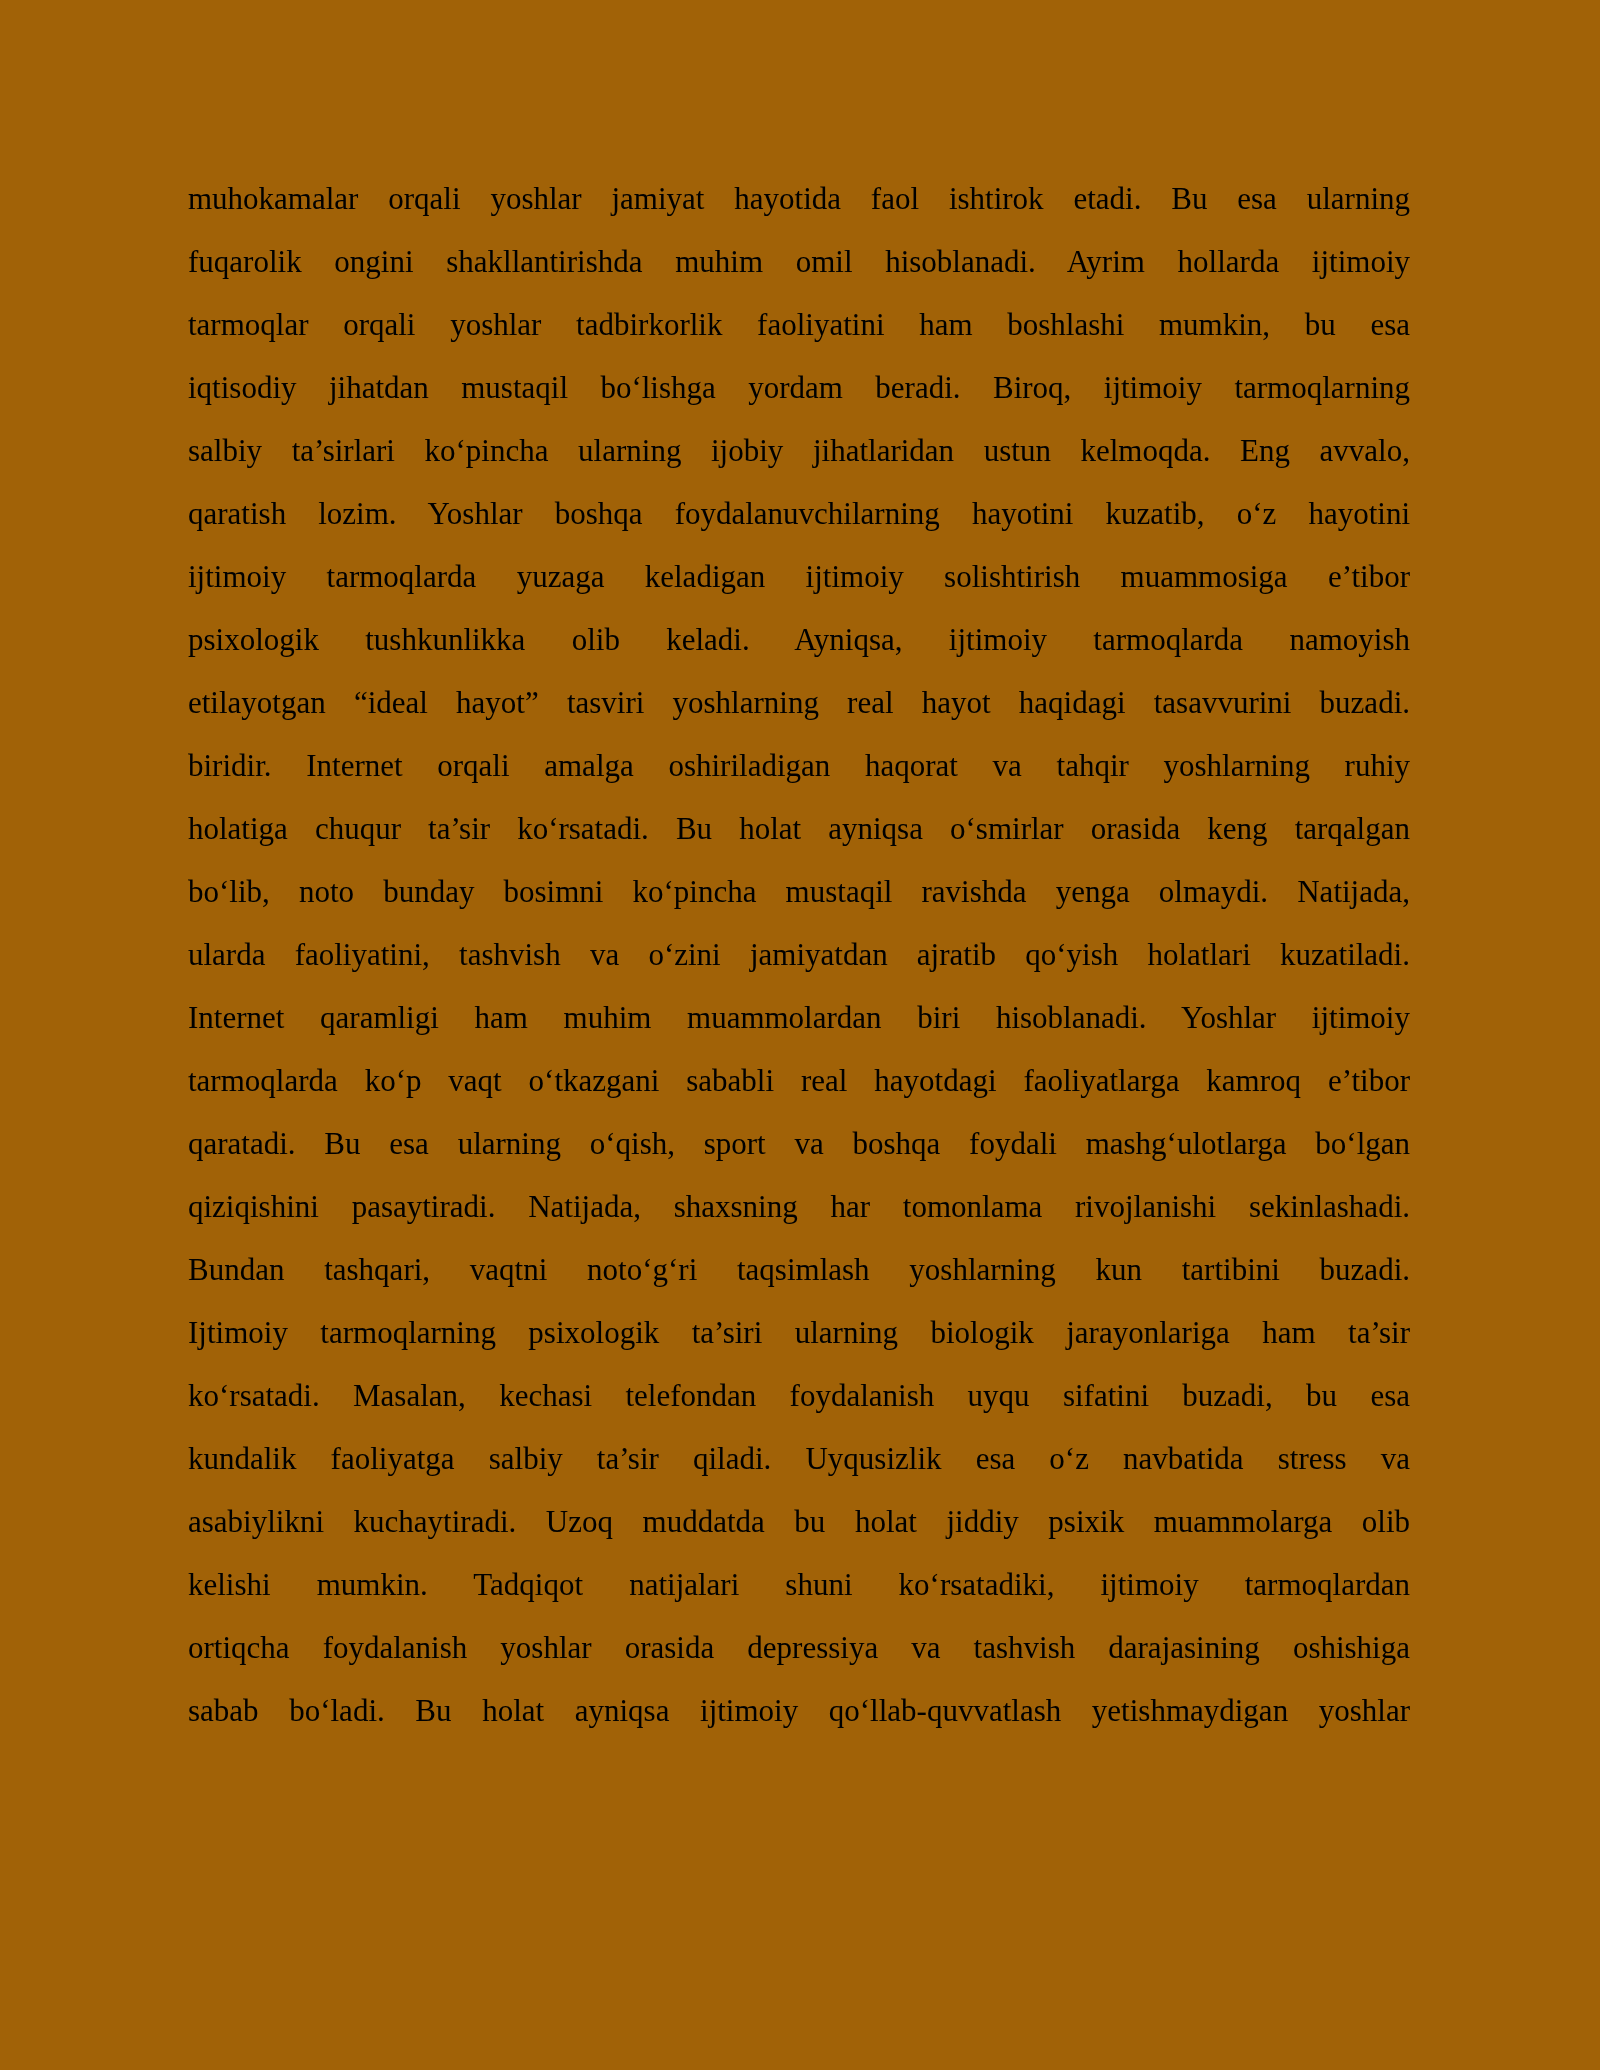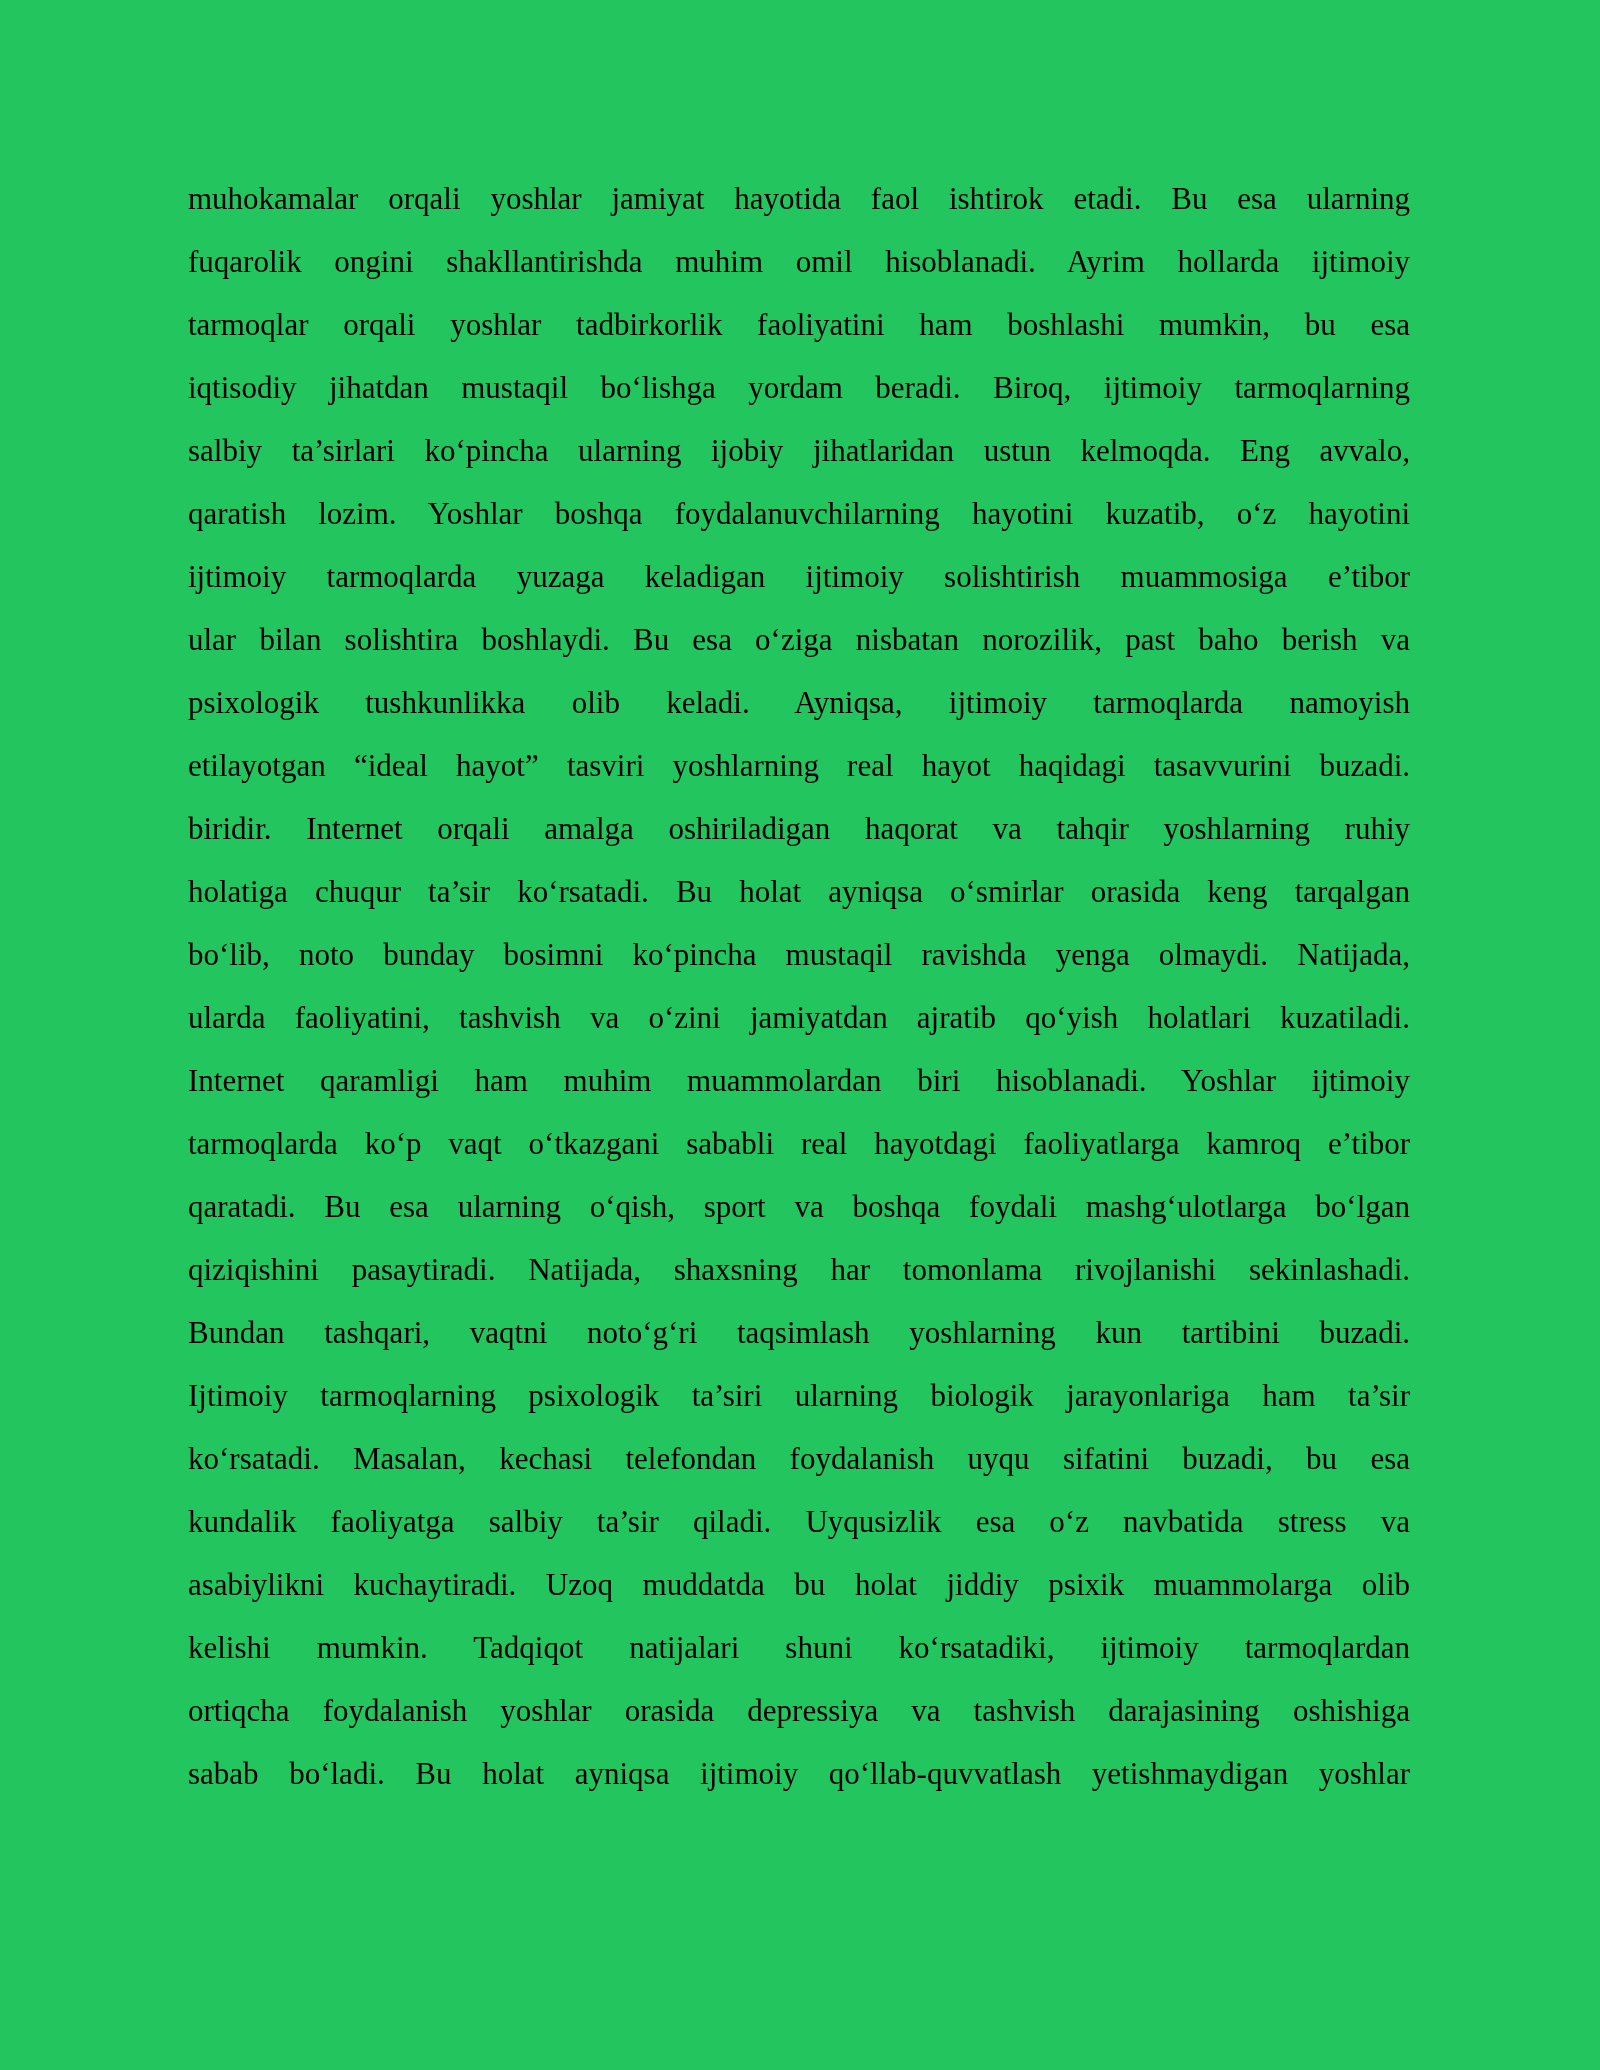--- a/index.html
+++ b/index.html
@@ -4,21 +4,21 @@
 <style>
   html, body {
     margin: 0;
     padding: 0;
     background: #ffffff;
   }
   .page {
     position: relative;
     width: 1600px;
     height: 2070px;
-    background: #22c55e;
+    background: #a16207;
     overflow: hidden;
   }
   .text-block {
     position: absolute;
     left: 188px;
     top: 167px;
     width: 1222px;
     font-family: "Liberation Serif", "DejaVu Serif", serif;
     font-size: 31px;
     color: #000000;
@@ -38,21 +38,20 @@
 
 <div class="page">
   <div class="text-block">
       <div class="line">muhokamalar orqali yoshlar jamiyat hayotida faol ishtirok etadi. Bu esa ularning</div>
       <div class="line">fuqarolik ongini shakllantirishda muhim omil hisoblanadi. Ayrim hollarda ijtimoiy</div>
       <div class="line">tarmoqlar orqali yoshlar tadbirkorlik faoliyatini ham boshlashi mumkin, bu esa</div>
       <div class="line">iqtisodiy jihatdan mustaqil bo‘lishga yordam beradi. Biroq, ijtimoiy tarmoqlarning</div>
       <div class="line">salbiy ta’sirlari ko‘pincha ularning ijobiy jihatlaridan ustun kelmoqda. Eng avvalo,</div>
       <div class="line">qaratish lozim. Yoshlar boshqa foydalanuvchilarning hayotini kuzatib, o‘z hayotini</div>
       <div class="line">ijtimoiy tarmoqlarda yuzaga keladigan ijtimoiy solishtirish muammosiga e’tibor</div>
-      <div class="line">ular bilan solishtira boshlaydi. Bu esa o‘ziga nisbatan norozilik, past baho berish va</div>
       <div class="line">psixologik tushkunlikka olib keladi. Ayniqsa, ijtimoiy tarmoqlarda namoyish</div>
       <div class="line">etilayotgan “ideal hayot” tasviri yoshlarning real hayot haqidagi tasavvurini buzadi.</div>
       <div class="line">biridir. Internet orqali amalga oshiriladigan haqorat va tahqir yoshlarning ruhiy</div>
       <div class="line">holatiga chuqur ta’sir ko‘rsatadi. Bu holat ayniqsa o‘smirlar orasida keng tarqalgan</div>
       <div class="line">bo‘lib, noto bunday bosimni ko‘pincha mustaqil ravishda yenga olmaydi. Natijada,</div>
       <div class="line">ularda faoliyatini, tashvish va o‘zini jamiyatdan ajratib qo‘yish holatlari kuzatiladi.</div>
       <div class="line">Internet qaramligi ham muhim muammolardan biri hisoblanadi. Yoshlar ijtimoiy</div>
       <div class="line">tarmoqlarda ko‘p vaqt o‘tkazgani sababli real hayotdagi faoliyatlarga kamroq e’tibor</div>
       <div class="line">qaratadi. Bu esa ularning o‘qish, sport va boshqa foydali mashg‘ulotlarga bo‘lgan</div>
       <div class="line">qiziqishini pasaytiradi. Natijada, shaxsning har tomonlama rivojlanishi sekinlashadi.</div>

